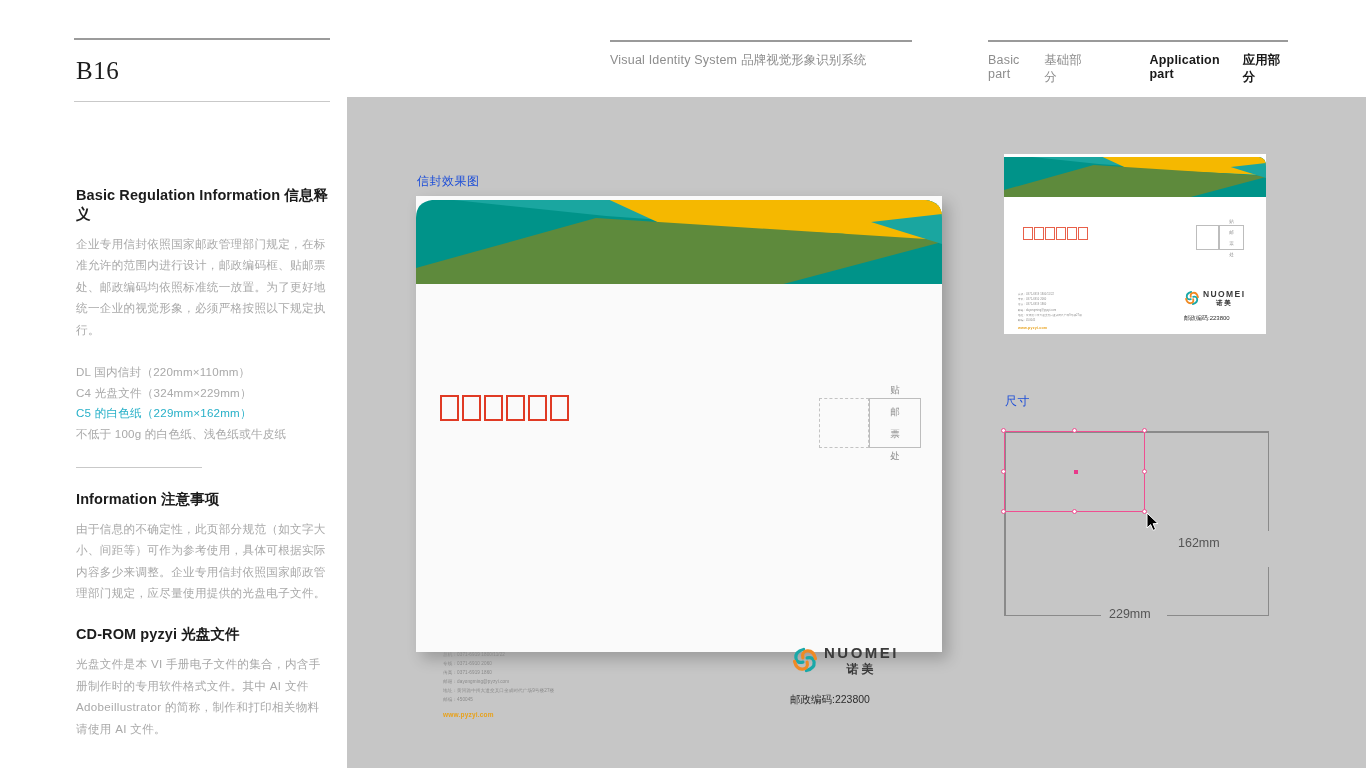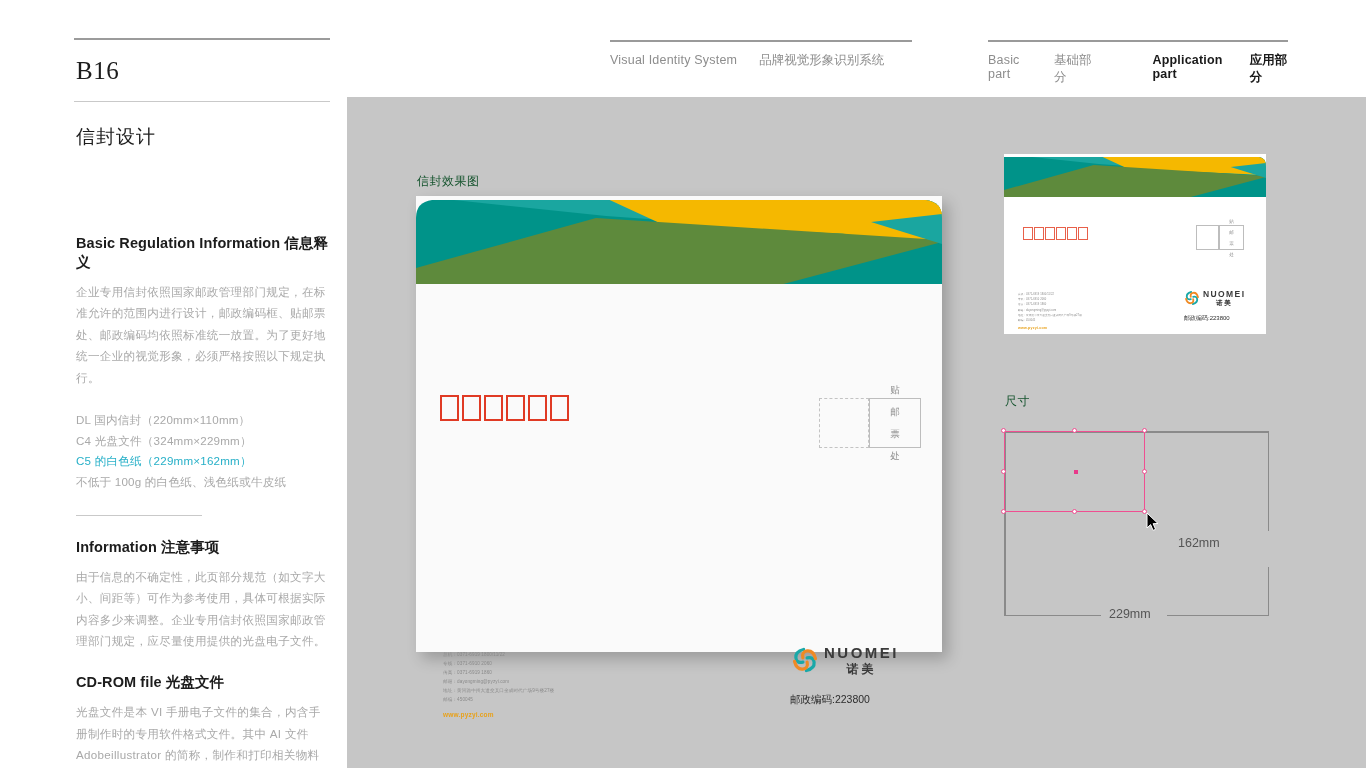--- a/index.html
+++ b/index.html
@@ -9,21 +9,21 @@
     font-family: "Liberation Sans", "DejaVu Sans", sans-serif;
     overflow: hidden;
   }
   #page { position: relative; width: 1366px; height: 768px; background:#fff; }
 
   
   .hdr-group { position: absolute; top: 40px; }
   .hdr-rule { height: 2px; background: #9a9a9a; }
   .hdr-row { display: flex; align-items: baseline; padding-top: 10px; }
   .hdr-en { font-size: 12.5px; color: #8d8d8d; letter-spacing: .2px; }
-  .hdr-cn { font-size: 12.5px; color: #8d8d8d; margin-left: 22px; }
+  .hdr-cn { font-size: 12.5px; color: #8d8d8d; margin-left: 4px; }
   .hdr-en.active { color: #1a1a1a; font-weight: 700; }
   .hdr-cn.active { color: #1a1a1a; font-weight: 700; }
 
   #hdr-vis { left: 610px; width: 302px; }
   #hdr-basic { left: 988px; width: 300px; }
 
   
   #sidebar { position: absolute; left: 74px; top: 38px; width: 256px; }
   .rule-top { height: 2px; background: #9b9b9b; }
   .code { font-size: 25px; color: #1c1c1c; letter-spacing: .5px;
@@ -36,21 +36,21 @@
   .sec-h .cn { font-weight: 600; }
   .sec-p { font-size: 11.6px; color: #a9a9a9; line-height: 1.85; margin-top: 9px;
            letter-spacing: .3px; }
   .spec-line { font-size: 11.6px; color: #a9a9a9; line-height: 1.78; letter-spacing: .2px; }
   .spec-line.hl { color: #27b0c8; }
   .divider-sm { width: 126px; height: 1px; background: #c9c9c9; margin: 22px 0 0 0; }
 
   
   #canvas { position: absolute; left: 347px; top: 97px; width: 1019px; height: 671px;
             background: #c6c6c6; }
-  .canvas-label { position: absolute; font-size: 12px; color: #14532d; letter-spacing: .5px; }
+  .canvas-label { position: absolute; font-size: 12px; color: #1d4ed8; letter-spacing: .5px; }
 
   
   #env-main { position: absolute; left: 69px; top: 99px; width: 526px; height: 456px;
               background: #fafafa;
               box-shadow: 6px 7px 14px rgba(0,0,0,.22); }
   #env-flap { position: absolute; left:0; top:0; width: 526px; height: 88px; overflow:hidden; }
   #env-flap svg { display:block; }
 
   .pc-boxes { position: absolute; display: flex; }
   .pc-box { border: 2.2px solid #e03a24; background: transparent; }
@@ -106,21 +106,20 @@
       <span class="hdr-cn">基础部分</span>
       <span class="hdr-en active" style="margin-left:60px;">Application part</span>
       <span class="hdr-cn active">应用部分</span>
     </div>
   </div>
 
   <div id="sidebar">
     <div class="rule-top"></div>
     <div class="code">B16</div>
     <div class="rule-thin"></div>
-    <div class="page-title">信封设计</div>
 
     <div class="sec" style="margin-top:84px;">
       <div class="sec-h"><span>Basic Regulation Information</span><span class="cn"> 信息释义</span></div>
       <div class="sec-p">企业专用信封依照国家邮政管理部门规定，在标准允许的范围内进行设计，邮政编码框、贴邮票处、邮政编码均依照标准统一放置。为了更好地统一企业的视觉形象，必须严格按照以下规定执行。</div>
     </div>
 
     <div class="sec" style="margin-top:22px;">
       <div style="margin-top:11px;">
         <div class="spec-line">DL 国内信封（220mm×110mm）</div>
         <div class="spec-line">C4 光盘文件（324mm×229mm）</div>
@@ -129,21 +128,21 @@
       </div>
       <div class="divider-sm"></div>
     </div>
 
     <div class="sec" style="margin-top:22px;">
       <div class="sec-h"><span>Information</span><span class="cn"> 注意事项</span></div>
       <div class="sec-p">由于信息的不确定性，此页部分规范（如文字大小、间距等）可作为参考使用，具体可根据实际内容多少来调整。企业专用信封依照国家邮政管理部门规定，应尽量使用提供的光盘电子文件。</div>
     </div>
 
     <div class="sec" style="margin-top:22px;">
-      <div class="sec-h"><span>CD-ROM file</span><span class="cn"> 光盘文件</span></div>
+      <div class="sec-h"><span>CD-ROM pyzyi</span><span class="cn"> 光盘文件</span></div>
       <div class="sec-p">光盘文件是本 VI 手册电子文件的集合，内含手册制作时的专用软件格式文件。其中 AI 文件 Adobeillustrator 的简称，制作和打印相关物料请使用 AI 文件。</div>
     </div>
   </div>
 
   <div id="canvas">
 
     <div class="canvas-label" style="left:70px; top:76px;">信封效果图</div>
     <div class="canvas-label" style="left:658px; top:76px;">矢量提取稿</div>
     <div class="canvas-label" style="left:658px; top:296px;">尺寸</div>
 

